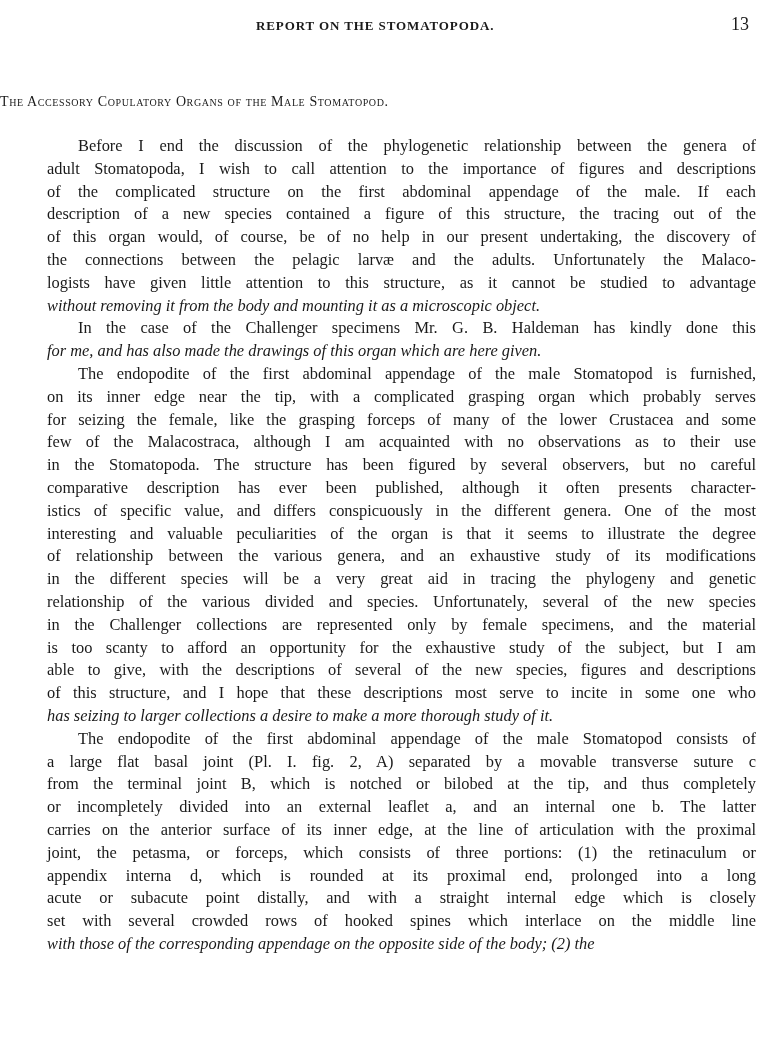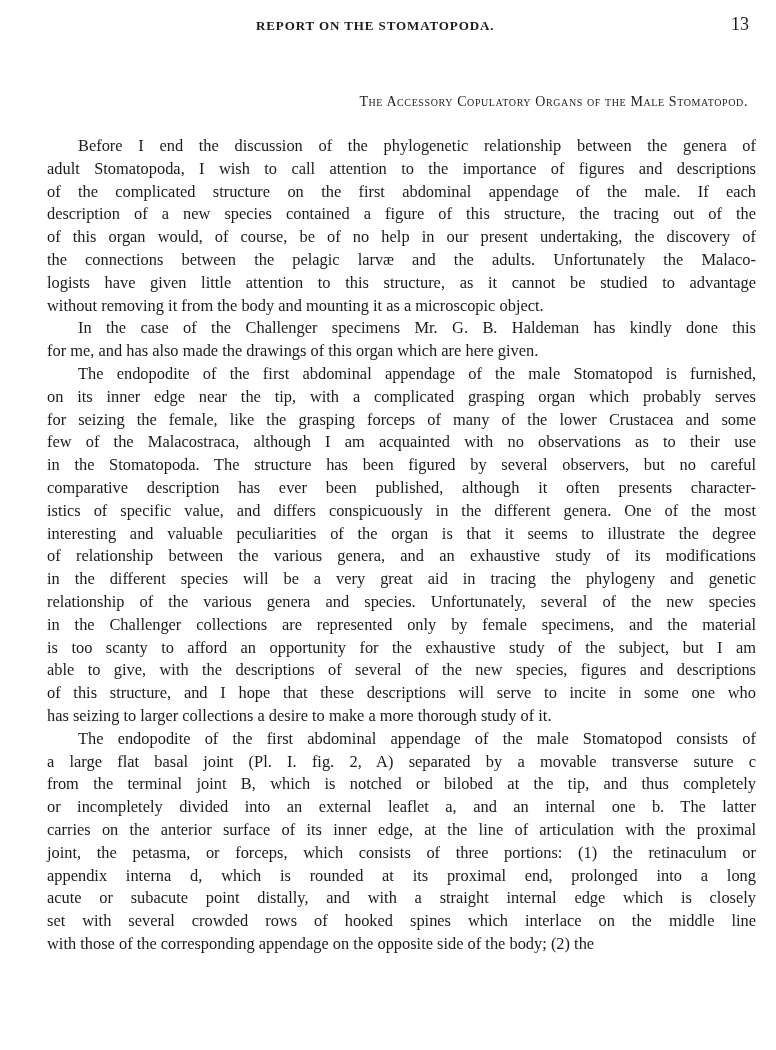--- a/index.html
+++ b/index.html
@@ -2,26 +2,26 @@
 <html><head>
 <meta charset="utf-8">
 <style>
   html, body { margin: 0; padding: 0; background: #ffffff; }
   body { width: 776px; height: 1050px; position: relative; overflow: hidden;
          font-family: "Liberation Serif", "DejaVu Serif", serif; color: #1a1a1a; }
   .running-head { position: absolute; top: 14px; left: 0; width: 776px; height: 24px; }
   .running-title { position: absolute; left: 256px; top: 4px; font-size: 13px; letter-spacing: 0.9px;
                    font-weight: bold; }
   .page-number { position: absolute; left: 731px; top: 0px; font-size: 18px; font-weight: normal; }
-  .section-title { position: absolute; top: 94px; left: 0; width: 748px; text-align: right;
+  .section-title { position: absolute; top: 94px; left: 0; width: 748px; text-align: left;
                    font-size: 14px; letter-spacing: 0.6px; font-variant: small-caps; }
   .body-text { position: absolute; top: 135px; left: 47px; width: 709px; }
   .line { display: block; height: 22.8px; line-height: 22.8px; font-size: 16.4px;
           text-align: justify; text-align-last: justify; white-space: nowrap; }
-  .line.last { text-align-last: left; }
+  .line.last { text-align-last: left; font-style: italic; }
   .line.indent { padding-left: 31px; }
 </style>
 </head>
 <body>
 
 <div class="running-head">
   <span class="running-title">REPORT ON THE STOMATOPODA.</span>
   <span class="page-number">13</span>
 </div>
 
@@ -46,25 +46,25 @@
       <span class="line indent">The endopodite of the first abdominal appendage of the male Stomatopod is furnished,</span>
       <span class="line">on its inner edge near the tip, with a complicated grasping organ which probably serves</span>
       <span class="line">for seizing the female, like the grasping forceps of many of the lower Crustacea and some</span>
       <span class="line">few of the Malacostraca, although I am acquainted with no observations as to their use</span>
       <span class="line">in the Stomatopoda.  The structure has been figured by several observers, but no careful</span>
       <span class="line">comparative description has ever been published, although it often presents character-</span>
       <span class="line">istics of specific value, and differs conspicuously in the different genera.  One of the most</span>
       <span class="line">interesting and valuable peculiarities of the organ is that it seems to illustrate the degree</span>
       <span class="line">of relationship between the various genera, and an exhaustive study of its modifications</span>
       <span class="line">in the different species will be a very great aid in tracing the phylogeny and genetic</span>
-      <span class="line">relationship of the various genera and species.  Unfortunately, several of the new species</span>
+      <span class="line">relationship of the various divided and species.  Unfortunately, several of the new species</span>
       <span class="line">in the Challenger collections are represented only by female specimens, and the material</span>
       <span class="line">is too scanty to afford an opportunity for the exhaustive study of the subject, but I am</span>
       <span class="line">able to give, with the descriptions of several of the new species, figures and descriptions</span>
-      <span class="line">of this structure, and I hope that these descriptions will serve to incite in some one who</span>
+      <span class="line">of this structure, and I hope that these descriptions most serve to incite in some one who</span>
       <span class="line last">has seizing to larger collections a desire to make a more thorough study of it.</span>
     </div>
     <div>
       <span class="line indent">The endopodite of the first abdominal appendage of the male Stomatopod consists of</span>
       <span class="line">a large flat basal joint (Pl. I. fig. 2, A) separated by a movable transverse suture c</span>
       <span class="line">from the terminal joint B, which is notched or bilobed at the tip, and thus completely</span>
       <span class="line">or incompletely divided into an external leaflet a, and an internal one b.  The latter</span>
       <span class="line">carries on the anterior surface of its inner edge, at the line of articulation with the proximal</span>
       <span class="line">joint, the petasma, or forceps, which consists of three portions: (1) the retinaculum or</span>
       <span class="line">appendix interna d, which is rounded at its proximal end, prolonged into a long</span>

